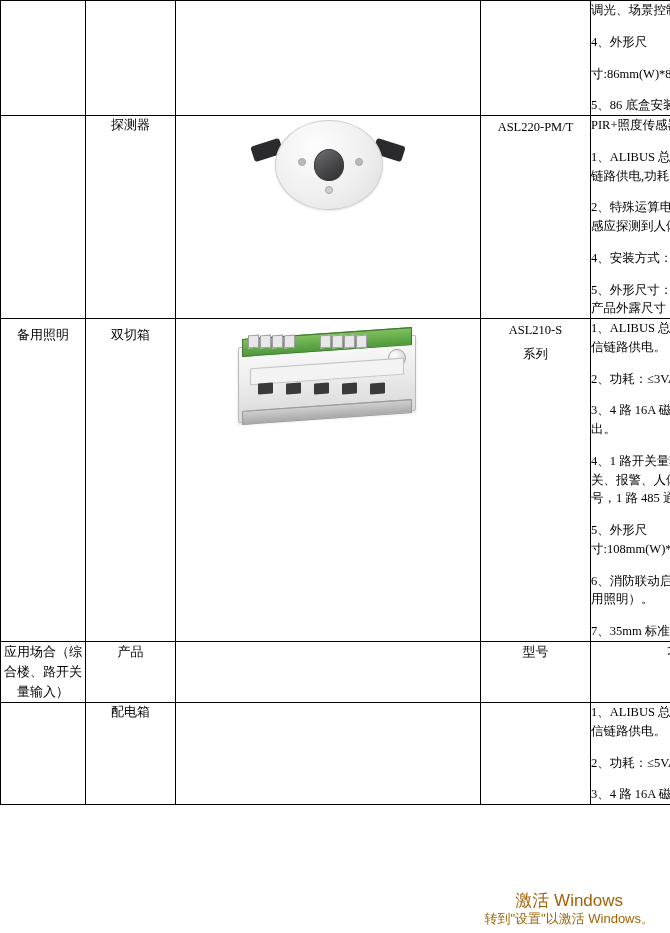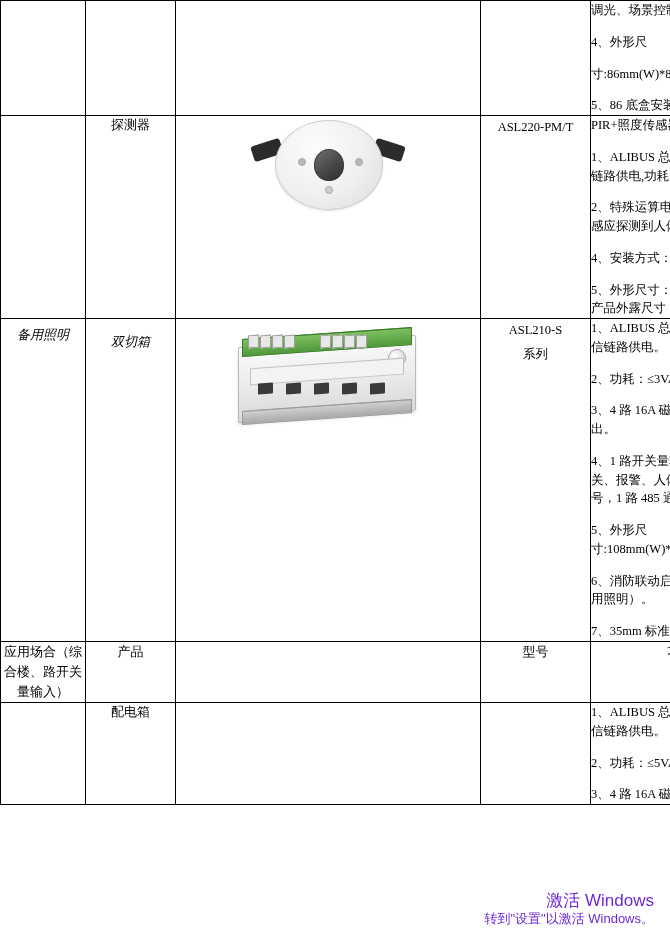--- a/index.html
+++ b/index.html
@@ -50,21 +50,20 @@
   .label-cell {
     font-size: 13px;
     text-align: center;
     vertical-align: middle;
     font-family: Liberation Sans, sans-serif;
   }
   .label-cell-top {
     font-size: 13px;
     text-align: center;
     vertical-align: middle;
-    font-style: italic;
   }
   .model-cell {
     font-size: 12.5px;
     text-align: center;
     vertical-align: middle;
     line-height: 1.9;
     margin-left: 44px;
   }
   .hdr-cell {
     text-align: center;
@@ -205,22 +204,22 @@
     border-radius: 50%;
     background: radial-gradient(circle at 35% 35%, #ffffff, #cacaca);
     border: 1px solid #a5a5a5;
   }
 
   
   .watermark {
     position: absolute;
     right: 16px;
     bottom: 6px;
-    text-align: right;
-    color: #6d28d9;
+    text-align: center;
+    color: #a16207;
     font-family: "Liberation Sans", sans-serif;
     pointer-events: none;
     line-height: 1.25;
   }
   .watermark .wm1 { font-size: 17px; }
   .watermark .wm2 { font-size: 13px; }
 </style>
 </head>
 <body>
 
@@ -268,21 +267,21 @@
           <p>PIR+照度传感器</p>
           <p>1、ALIBUS 总线传感器，通信链路供电,功耗：20mA@24V；</p>
           <p>2、特殊运算电路，可通过红外感应探测到人体动作；</p>
           <p>4、安装方式：嵌入式；</p>
           <p>5、外形尺寸：Φ80mm*33mm；产品外露尺寸：Φ80mm*2.5mm</p>
         </td>
       </tr>
 
       <tr>
         <td class="col-a label-cell-top" style="vertical-align:top; padding-top:7px;">备用照明</td>
-        <td class="col-b label-cell-top" style="vertical-align:top; padding-top:14px;">双切箱</td>
+        <td class="col-b label-cell-top" style="vertical-align:top; padding-top:7px;">双切箱</td>
         <td class="col-c img-cell">
           <div class="din-wrap">
             <div class="din-body"></div>
             <div class="din-top"></div>
             <div class="din-term" style="left:20px;"></div>
             <div class="din-term" style="left:32px;"></div>
             <div class="din-term" style="left:44px;"></div>
             <div class="din-term" style="left:56px;"></div>
             <div class="din-term" style="left:92px;"></div>
             <div class="din-term" style="left:104px;"></div>

